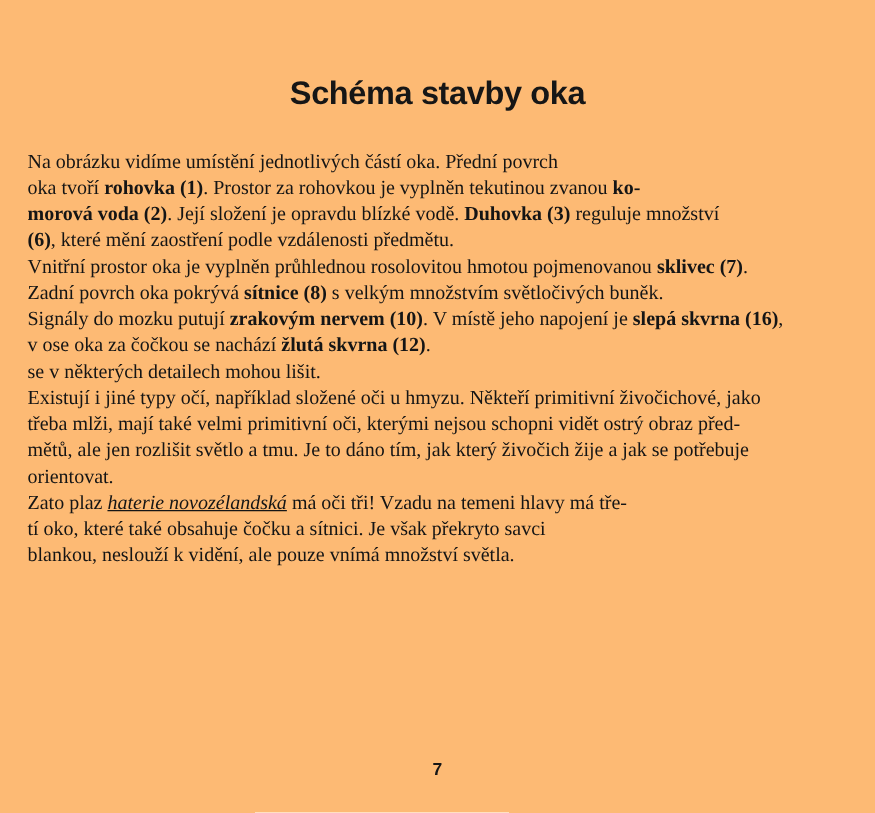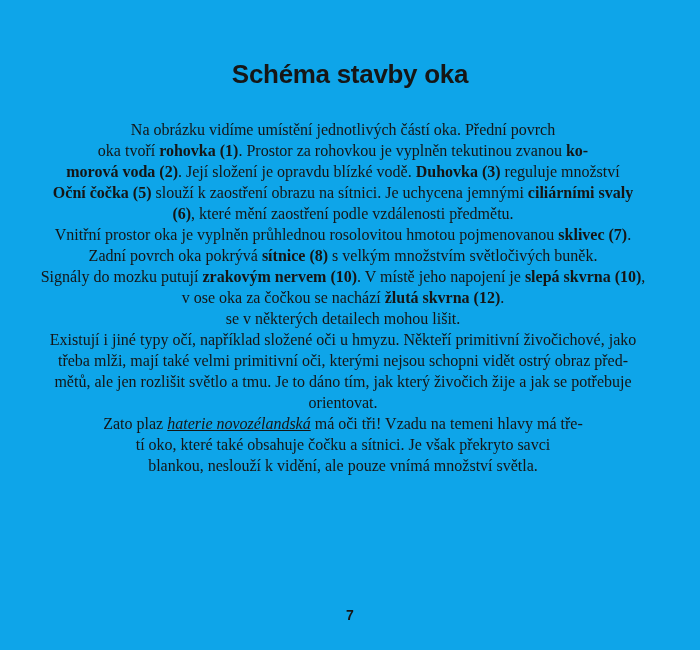--- a/index.html
+++ b/index.html
@@ -4,44 +4,44 @@
 <style>
   html, body {
     margin: 0;
     padding: 0;
     background: #ffffff;
   }
   .page {
     position: relative;
     width: 700px;
     height: 650px;
-    background: #0ea5e9;
+    background: #fdba74;
     color: #151515;
     font-family: "Liberation Serif", serif;
     overflow: hidden;
   }
   .title {
     position: absolute;
     top: 59px;
     left: 0;
     width: 100%;
     margin: 0;
     text-align: center;
     font-family: "Liberation Sans", sans-serif;
     font-weight: 700;
     font-size: 26px;
     letter-spacing: -0.3px;
     color: #161616;
   }
   .body-text {
     position: absolute;
     top: 119px;
-    left: 8px;
+    left: 22px;
     right: 22px;
-    text-align: center;
+    text-align: left;
     font-size: 16px;
     line-height: 21px;
   }
   .text-line {
     white-space: nowrap;
   }
   .seg-b { font-weight: bold; }
   .seg-i { font-style: italic; text-decoration: underline; }
   .page-number {
     position: absolute;
@@ -57,25 +57,24 @@
 </style>
 </head>
 <body>
 
 <div class="page">
   <h1 class="title">Schéma stavby oka</h1>
   <div class="body-text" id="body-text">
       <div class="text-line"><span class="">Na obrázku vidíme umístění jednotlivých částí oka. Přední povrch</span></div>
       <div class="text-line"><span class="">oka tvoří </span><span class="seg-b ">rohovka (1)</span><span class="">. Prostor za rohovkou je vyplněn tekutinou zvanou </span><span class="seg-b ">ko-</span></div>
       <div class="text-line"><span class="seg-b ">morová voda (2)</span><span class="">. Její složení je opravdu blízké vodě. </span><span class="seg-b ">Duhovka (3)</span><span class=""> reguluje množství</span></div>
-      <div class="text-line"><span class="seg-b ">Oční čočka (5)</span><span class=""> slouží k zaostření obrazu na sítnici. Je uchycena jemnými </span><span class="seg-b ">ciliárními svaly</span></div>
       <div class="text-line"><span class="seg-b ">(6)</span><span class="">, které mění zaostření podle vzdálenosti předmětu.</span></div>
       <div class="text-line"><span class="">Vnitřní prostor oka je vyplněn průhlednou rosolovitou hmotou pojmenovanou </span><span class="seg-b ">sklivec (7)</span><span class="">.</span></div>
       <div class="text-line"><span class="">Zadní povrch oka pokrývá </span><span class="seg-b ">sítnice (8)</span><span class=""> s velkým množstvím světločivých buněk.</span></div>
-      <div class="text-line"><span class="">Signály do mozku putují </span><span class="seg-b ">zrakovým nervem (10)</span><span class="">. V místě jeho napojení je </span><span class="seg-b ">slepá skvrna (10)</span><span class="">,</span></div>
+      <div class="text-line"><span class="">Signály do mozku putují </span><span class="seg-b ">zrakovým nervem (10)</span><span class="">. V místě jeho napojení je </span><span class="seg-b ">slepá skvrna (16)</span><span class="">,</span></div>
       <div class="text-line"><span class="">v ose oka za čočkou se nachází </span><span class="seg-b ">žlutá skvrna (12)</span><span class="">.</span></div>
       <div class="text-line"><span class="">se v některých detailech mohou lišit.</span></div>
       <div class="text-line"><span class="">Existují i jiné typy očí, například složené oči u hmyzu. Někteří primitivní živočichové, jako</span></div>
       <div class="text-line"><span class="">třeba mlži, mají také velmi primitivní oči, kterými nejsou schopni vidět ostrý obraz před-</span></div>
       <div class="text-line"><span class="">mětů, ale jen rozlišit světlo a tmu. Je to dáno tím, jak který živočich žije a jak se potřebuje</span></div>
       <div class="text-line"><span class="">orientovat.</span></div>
       <div class="text-line"><span class="">Zato plaz </span><span class="seg-i">haterie novozélandská</span><span class=""> má oči tři! Vzadu na temeni hlavy má tře-</span></div>
       <div class="text-line"><span class="">tí oko, které také obsahuje čočku a sítnici. Je však překryto savci</span></div>
       <div class="text-line"><span class="">blankou, neslouží k vidění, ale pouze vnímá množství světla.</span></div>
     </div>

